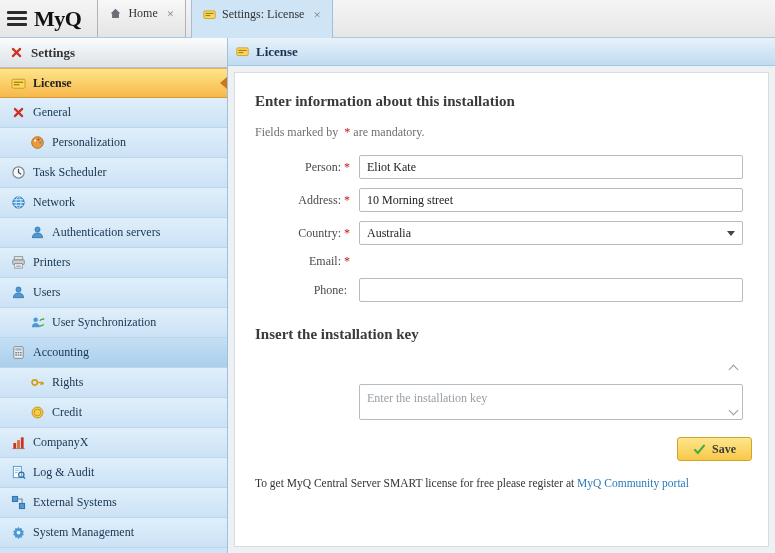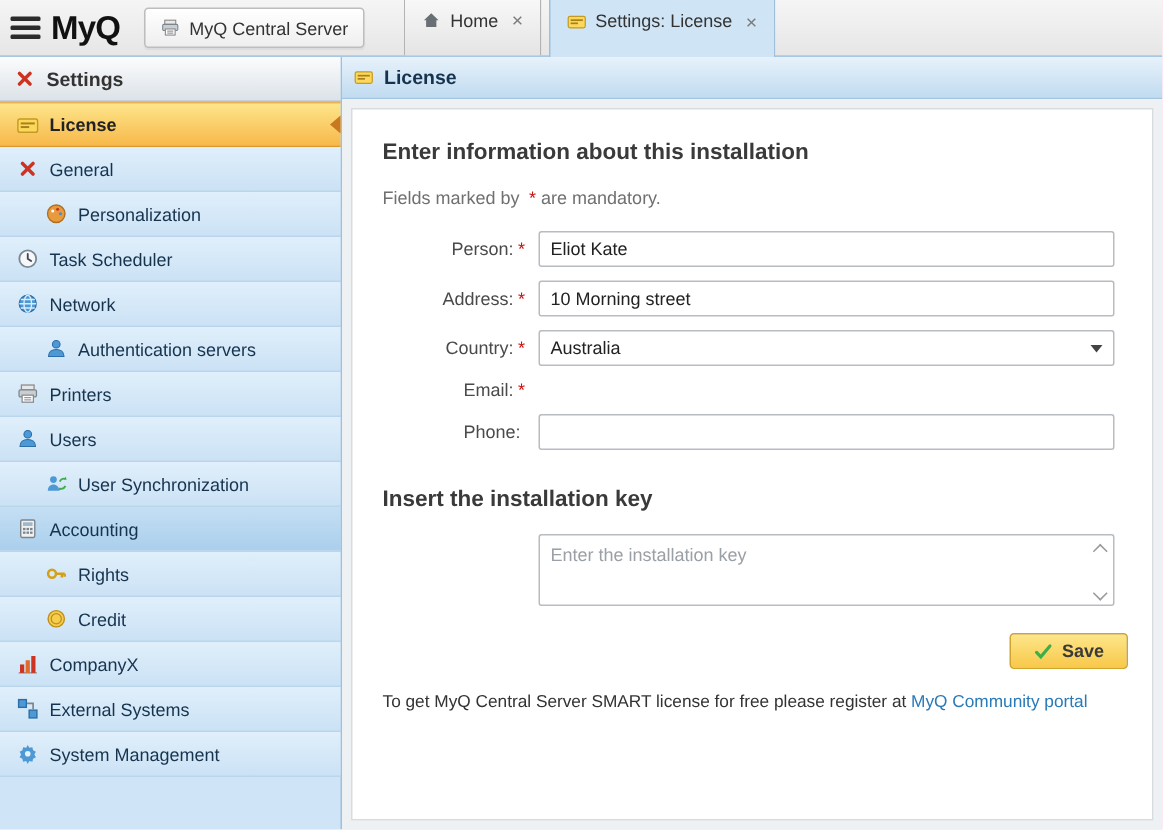--- a/index.html
+++ b/index.html
@@ -1,20 +1,20 @@
 <!DOCTYPE html>
 <html><head>
 <meta charset="utf-8">
 <style>
   * { box-sizing: border-box; }
   html,body { margin:0; padding:0; background:#fff; }
   .app {
     width:775px; height:553px; overflow:hidden;
-    font-family:Liberation Sans, sans-serif;
-    display:flex; flex-direction:column; background:#f9a8d4;
+    font-family:Liberation Serif, serif;
+    display:flex; flex-direction:column; background:#14532d;
     position:relative;
   }
 
   
   .topbar {
     flex:0 0 38px; height:38px;
     background:linear-gradient(#f5f5f5,#e6e6e6);
     border-bottom:1px solid #a9c7e0;
     display:flex; align-items:center; padding-left:7px;
   }
@@ -91,22 +91,22 @@
   .txt, .sel {
     width:384px; height:24px; border:1px solid #b7bcc1; border-radius:2px;
     font-size:12px; color:#222; padding:0 7px; font-family:inherit; background:#fff; outline:none;
   }
   .sel { display:flex; align-items:center; justify-content:space-between; cursor:pointer; }
   .caret { width:0; height:0; border:4px solid transparent; border-top:5px solid #444; margin-top:5px; }
 
   .title2 { margin-top:24px; }
   .key-wrap { margin-left:108px; width:384px; position:relative; }
   .key-input {
-    width:100%; height:48px; border:1px solid #b7bcc1; border-radius:2px; resize:none;
-    font-family:inherit; font-size:12px; color:#222; padding:6px 18px 6px 7px; outline:none;
+    width:100%; height:36px; border:1px solid #b7bcc1; border-radius:2px; resize:none;
+    font-family:inherit; font-size:12px; color:#222; padding:6px 18px 6px 7px; outline:none;margin-top:26px;
   }
   .key-input::placeholder { color:#9aa0a6; }
   .chev { position:absolute; right:6px; width:7px; height:7px; border-right:1.6px solid #999; border-bottom:1.6px solid #999; }
   .chev.up { top:8px; transform:rotate(225deg); }
   .chev.down { bottom:10px; transform:rotate(45deg); }
 
   .save-row { display:flex; justify-content:flex-end; margin-top:13px; }
   .save-btn {
     display:flex; align-items:center; gap:6px; height:24px; padding:0 15px;
     background:linear-gradient(#fde68a,#f8c84a); border:1px solid #cfa52e; border-radius:3px;
@@ -121,29 +121,20 @@
 <div class="app">
 
   <header class="topbar">
     <div class="hamburger">
         <div></div>
         <div></div>
         <div></div>
       </div>
     <div class="logo">MyQ</div>
 
-    <div class="server-chip">
-      <svg class="icon13" viewBox="0 0 16 16">
-        <rect x="3.5" y="1.8" width="9" height="3.4" fill="#e8e8e8" stroke="#8a8a8a" stroke-width=".9"></rect>
-        <rect x="1.8" y="5.2" width="12.4" height="5" rx="1" fill="#c9ced2" stroke="#7d858c" stroke-width=".9"></rect>
-        <rect x="4" y="9" width="8" height="5" fill="#fff" stroke="#8a8a8a" stroke-width=".9"></rect>
-        <path d="M5.5 10.8h5M5.5 12.4h5" stroke="#99a" stroke-width=".9"></path>
-      </svg>
-      <span>MyQ Central Server</span>
-    </div>
 
     <div class="tabs">
       <div class="tab">
         <svg class="icon13" viewBox="0 0 16 16">
           <path d="M8 2.2L2 8h1.8v5.6h8.4V8H14z" fill="#6a6f75"></path>
         </svg>
         <span>Home</span>
         <span class="tab-close">×</span>
       </div>
       <div class="tab active">
@@ -290,20 +281,29 @@
       <div class="nav-item">
         <svg class="icon" viewBox="0 0 16 16">
           <path d="M1.5 14.5h13" stroke="#888"></path>
           <rect x="2.5" y="8.5" width="3" height="6" fill="#cc3322"></rect>
           <rect x="6.5" y="5.5" width="3" height="9" fill="#e06a2c"></rect>
           <rect x="10.5" y="2.5" width="3" height="12" fill="#cc3322"></rect>
         </svg>
         <span>CompanyX</span>
       </div>
 
+      <div class="nav-item">
+        <svg class="icon" viewBox="0 0 16 16">
+          <rect x="2.5" y="1.5" width="8.5" height="12" fill="#fff" stroke="#4d99d6"></rect>
+          <path d="M4.2 4h5M4.2 6h5M4.2 8h3" stroke="#9bbfdc"></path>
+          <circle cx="11" cy="10.5" r="2.8" fill="none" stroke="#2b6ea8" stroke-width="1.3"></circle>
+          <path d="M13 12.5l2 2" stroke="#2b6ea8" stroke-width="1.4"></path>
+        </svg>
+        <span>Log &amp; Audit</span>
+      </div>
 
       <div class="nav-item">
         <svg class="icon" viewBox="0 0 16 16">
           <rect x="1.5" y="1.5" width="5.5" height="5.5" fill="#4d99d6" stroke="#2b6ea8"></rect>
           <rect x="9" y="9" width="5.5" height="5.5" fill="#4d99d6" stroke="#2b6ea8"></rect>
           <path d="M7.5 4.2h4.3v4.3" stroke="#7d858c" fill="none" stroke-width="1.2"></path>
         </svg>
         <span>External Systems</span>
       </div>
 

